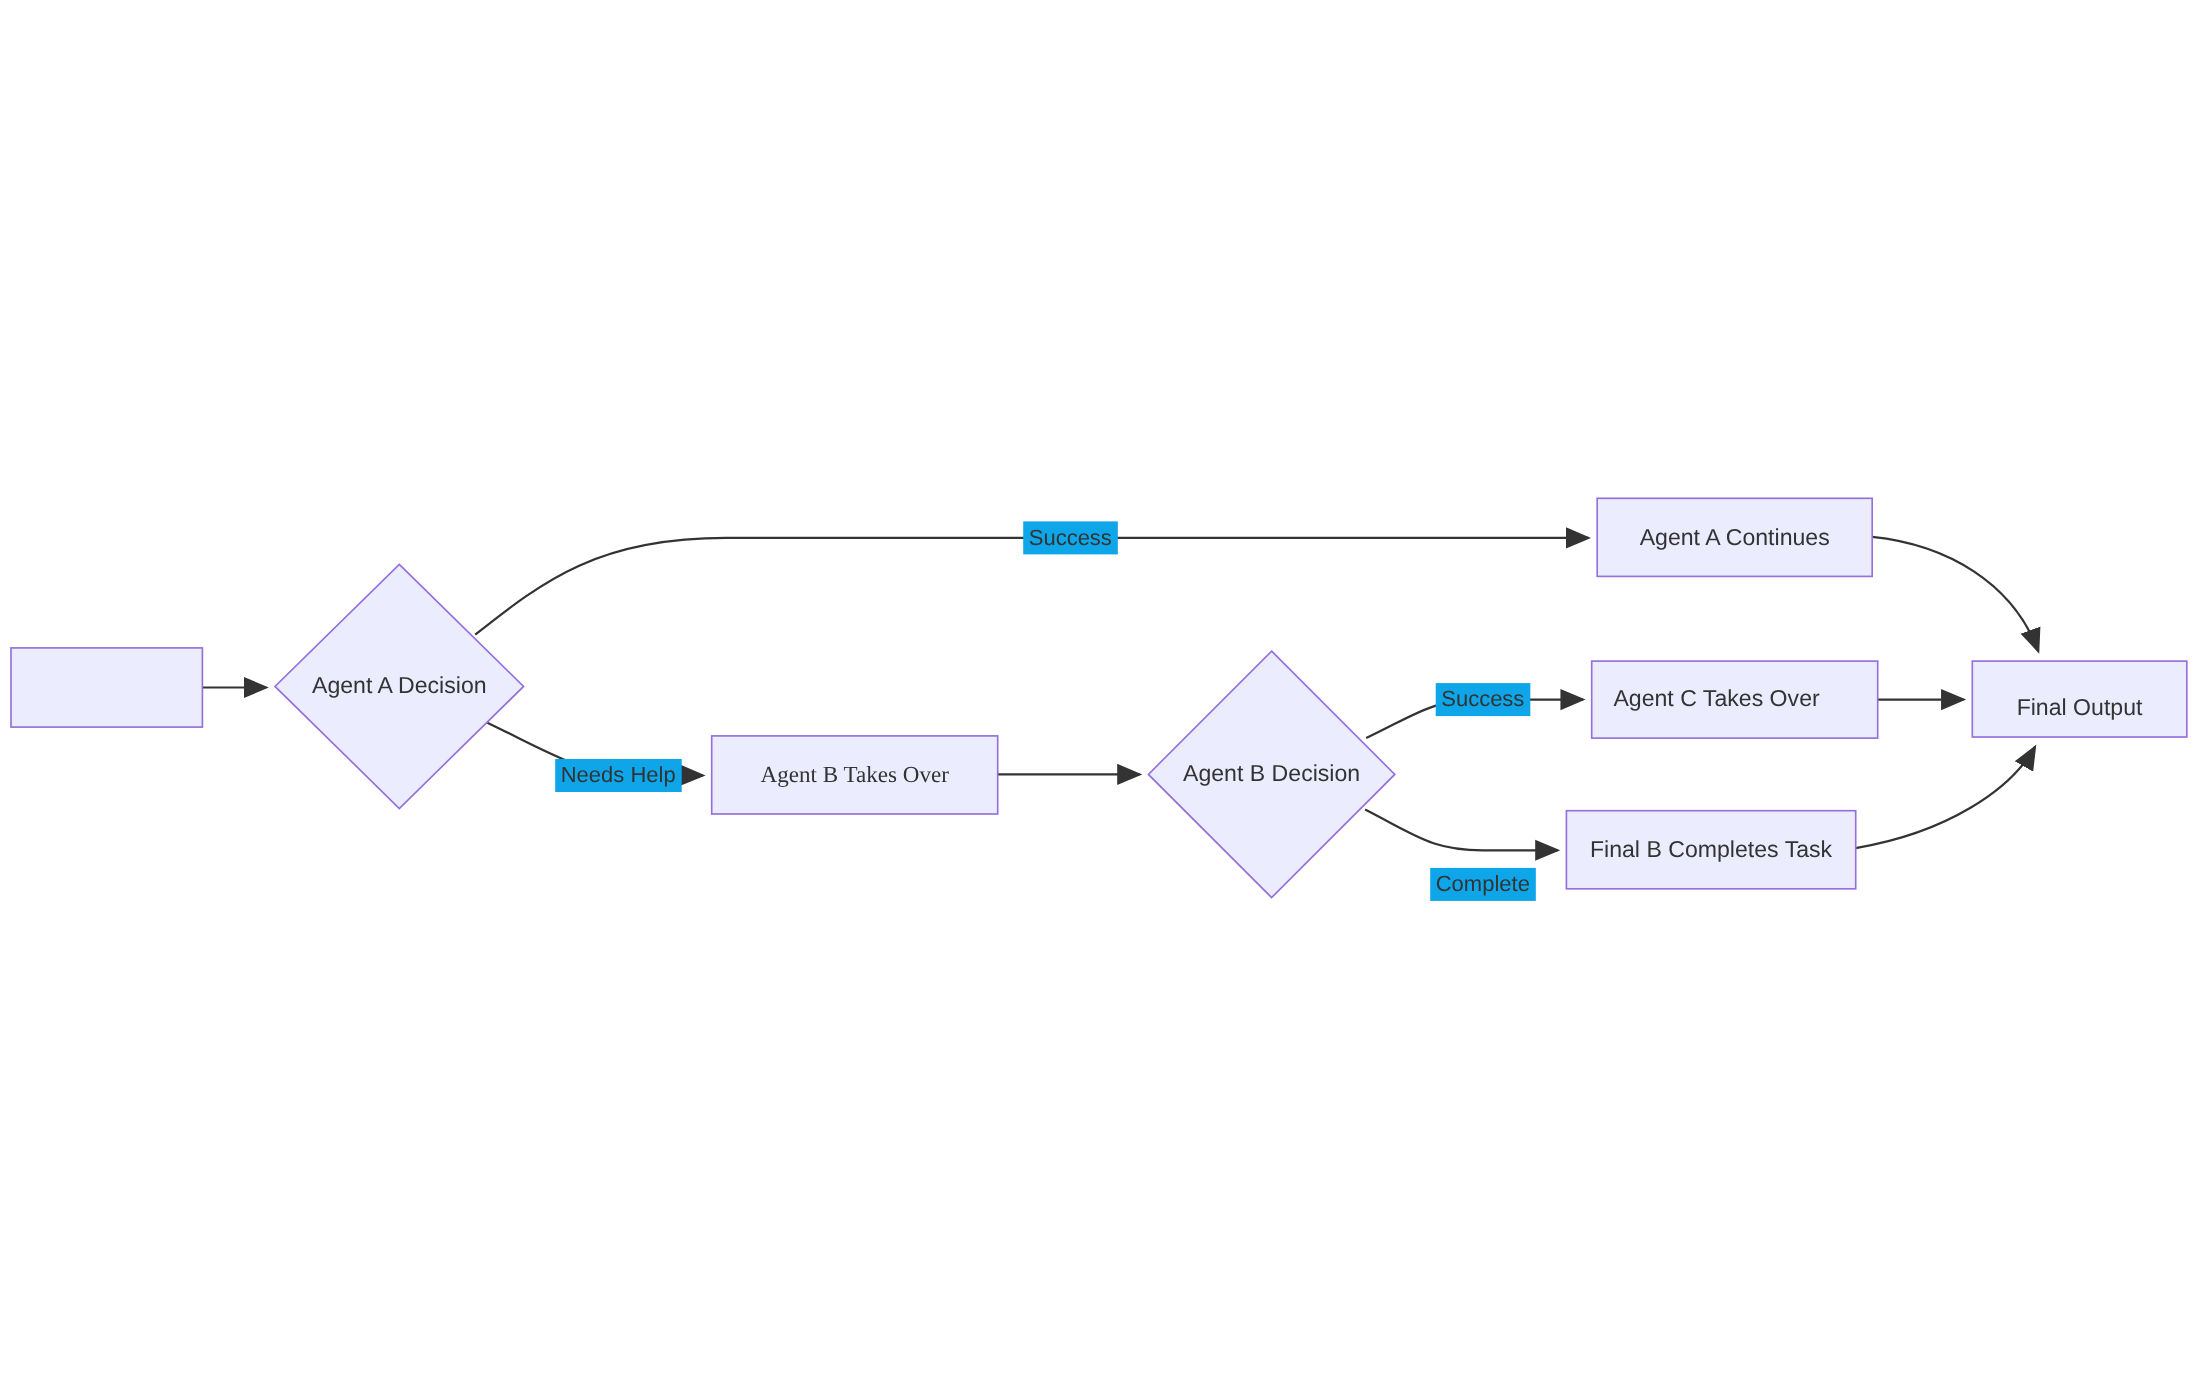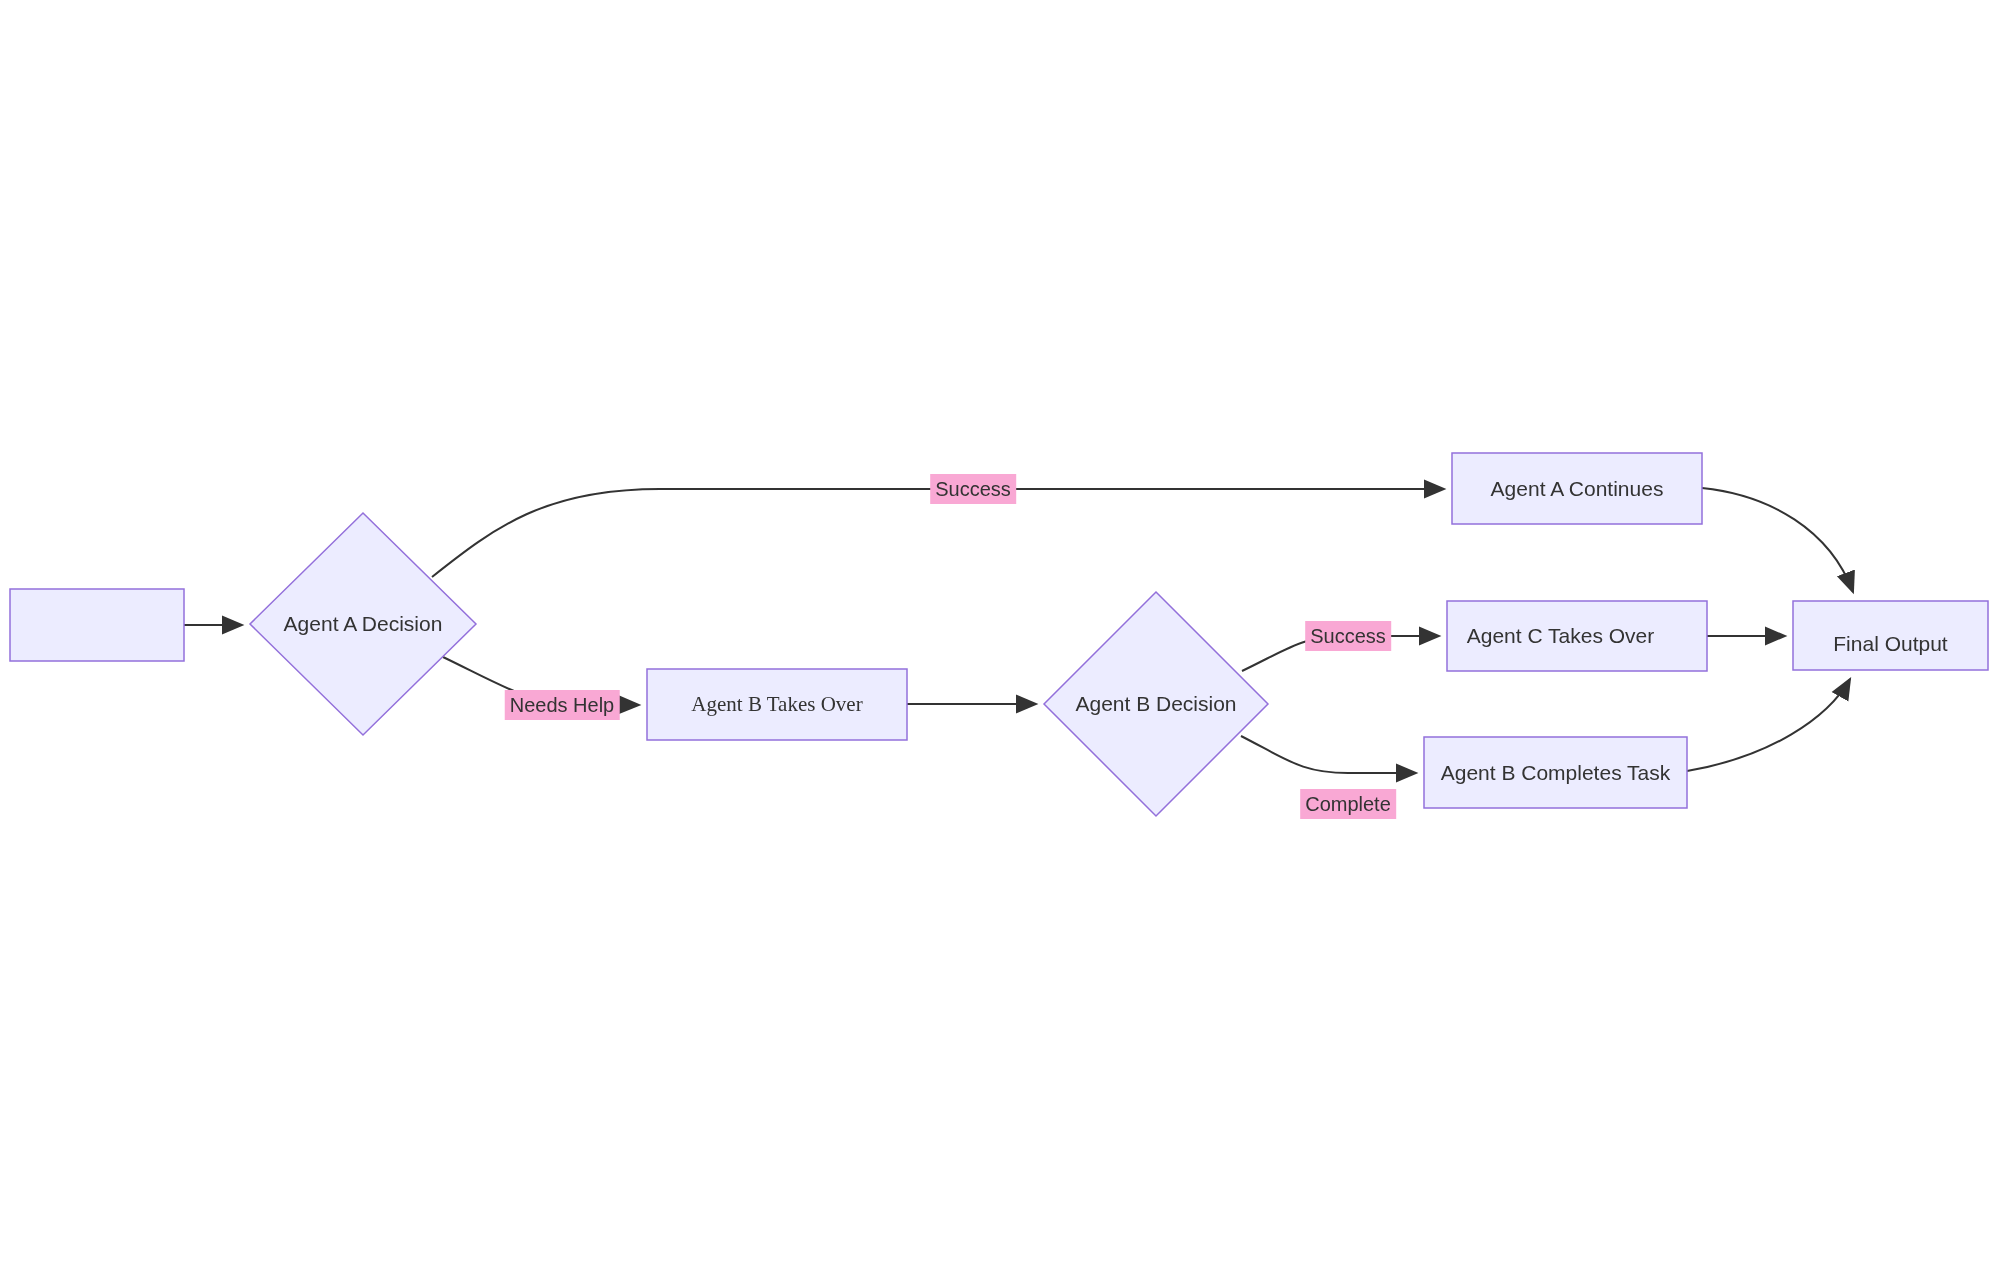--- a/index.html
+++ b/index.html
@@ -39,21 +39,21 @@
     justify-content: center;
     text-align: center;
     color: #333333;
     font-size: 21px;
     line-height: 1.2;
     pointer-events: none;
   }
   .edge-label {
     position: absolute;
     transform: translate(-50%, -50%);
-    background: #f9a8d4;
+    background: #0ea5e9;
     color: #333333;
     font-size: 20px;
     line-height: 1.2;
     padding: 3px 5px;
     white-space: nowrap;
   }
 </style>
 </head>
 <body>
 
@@ -90,21 +90,21 @@
   <div class="node-label" style="left:1452px; top:453px; width:250px; height:71px;">Agent A Continues</div>
 
   <div class="node-label" style="left:250px; top:513px; width:226px; height:222px;">Agent A Decision</div>
 
   <div class="node-label" style="left:647px; top:669px; width:260px; height:71px;font-family:Liberation Serif, serif;">Agent B Takes Over</div>
 
   <div class="node-label" style="left:1044px; top:592px; width:224px; height:224px;">Agent B Decision</div>
 
   <div class="node-label" style="left:1447px; top:601px; width:227px; height:70px;">Agent C Takes Over</div>
 
-  <div class="node-label" style="left:1424px; top:737px; width:263px; height:71px;">Agent B Completes Task</div>
+  <div class="node-label" style="left:1424px; top:737px; width:263px; height:71px;">Final B Completes Task</div>
 
   <div class="node-label" style="left:1793px; top:601px; width:195px; height:85px;">Final Output</div>
 
   <div class="edge-label" style="left:973px; top:489px;">Success</div>
 
   <div class="edge-label" style="left:562px; top:705px;">Needs Help</div>
 
   <div class="edge-label" style="left:1348px; top:636px;">Success</div>
 
   <div class="edge-label" style="left:1348px; top:804px;">Complete</div>

